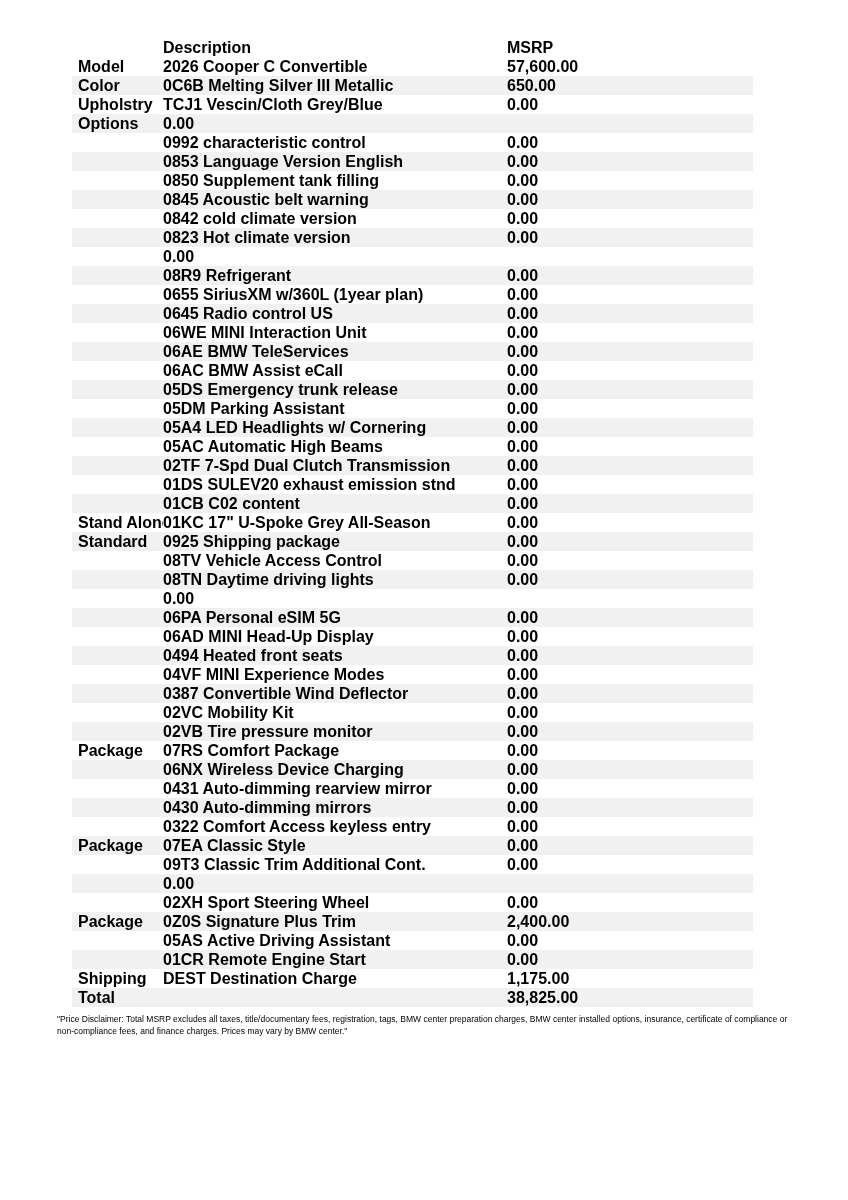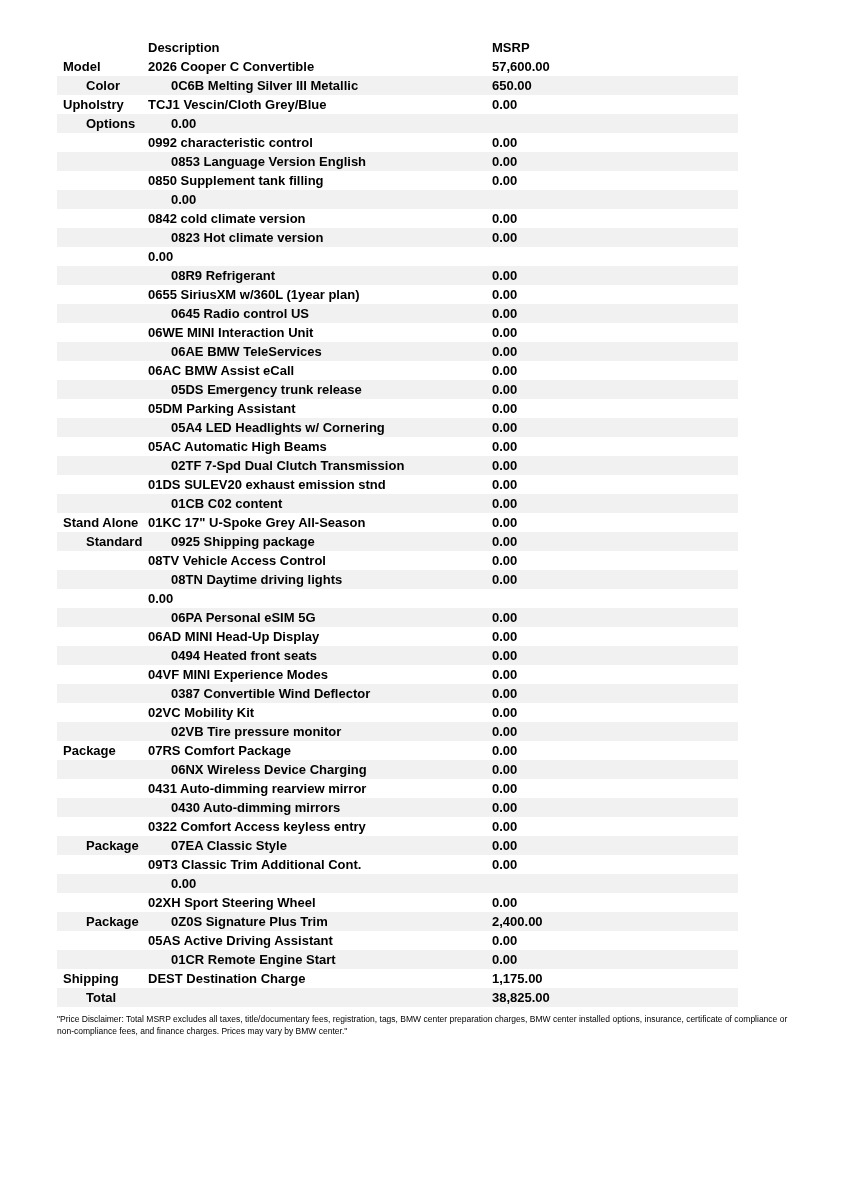--- a/index.html
+++ b/index.html
@@ -14,33 +14,33 @@
   }
   .page {
     box-sizing: border-box;
     width: 848px;
     height: 1200px;
     padding: 38px 0 0 57px;
     overflow: hidden;
   }
   .pricing-table {
     width: 681px;
-    font-size: 13px;
+    font-size: 16px;
+    margin-left: 15px;
   }
   .row {
     display: flex;
     height: 19px;
     line-height: 19px;
     align-items: center;
     white-space: nowrap;
     font-weight: bold;
   }
   .row.alt {
     background: #f1f1f1;
-    padding-left: 23px;
   }
   .row.header-row {
     font-weight: bold;
     background: #ffffff;
   }
   .cell { overflow: hidden; }
   .cat {
     width: 91px;
     padding-left: 6px;
     box-sizing: border-box;
@@ -124,20 +124,21 @@
 
   <div class="row">
     <div class="cell cat"></div>
     <div class="cell desc">0850 Supplement tank filling</div>
     <div class="cell msrp">0.00</div>
     <div class="cell spacer"></div>
   </div>
 
   <div class="row alt">
     <div class="cell cat"></div>
+    <div class="cell desc">0845 Acoustic belt warning</div>
     <div class="cell msrp">0.00</div>
     <div class="cell spacer"></div>
   </div>
 
   <div class="row">
     <div class="cell cat"></div>
     <div class="cell desc">0842 cold climate version</div>
     <div class="cell msrp">0.00</div>
     <div class="cell spacer"></div>
   </div>

